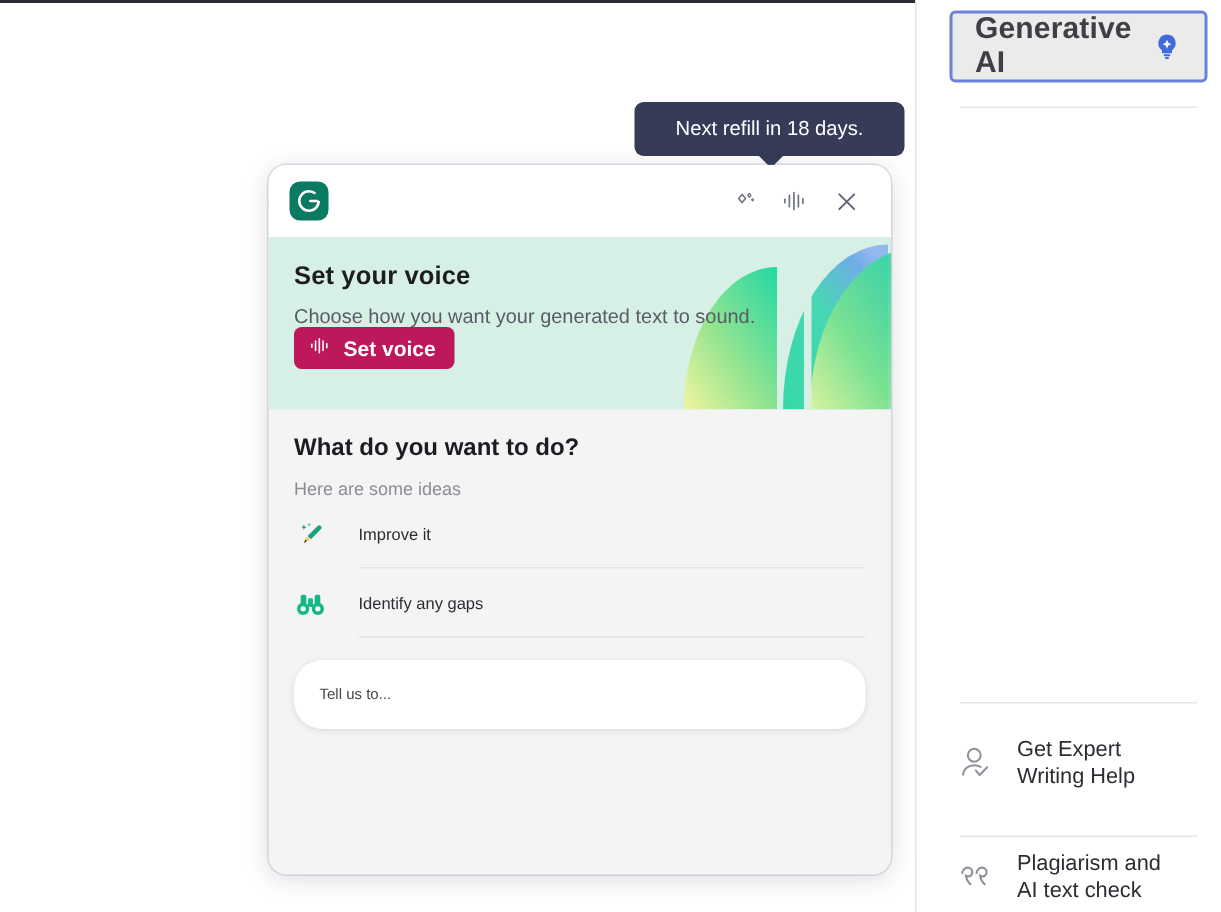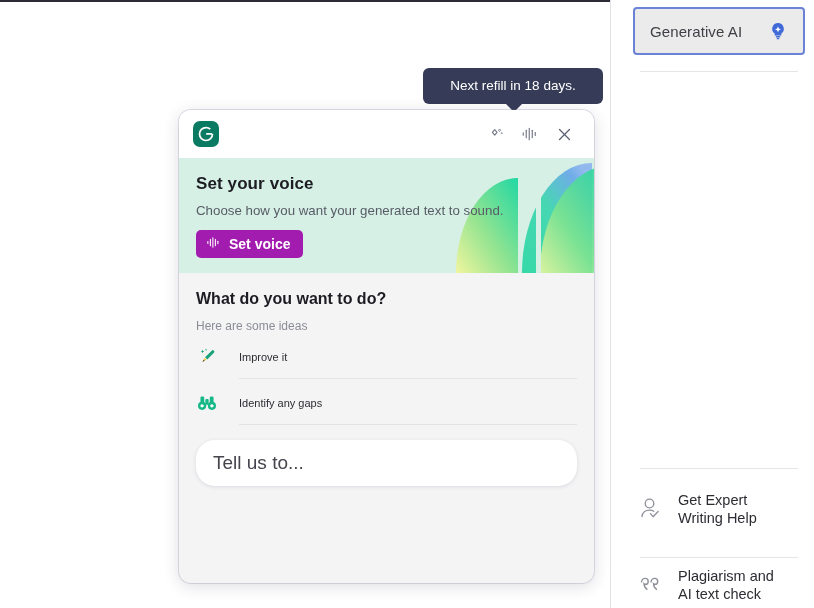--- a/index.html
+++ b/index.html
@@ -25,21 +25,21 @@
   .gen-ai-btn {
     position: absolute; left: 22px; top: 7px;
     width: 172px; height: 48px;
     background: #ebebeb;
     border: 2px solid #6b82d6;
     border-radius: 4px;
     display: flex; align-items: center; justify-content: space-between;
     padding: 0 15px;
   }
   .gen-ai-label {
-    font-size: 15px; font-weight: normal; color: #3f4045;
+    font-size: 20px; font-weight: bold; color: #3f4045;
     letter-spacing: .1px;
   }
   .bulb { width: 20px; height: 20px; display: block; }
 
   .side-div {
     position: absolute; left: 29px; width: 158px; height: 1px;
     background: #e6e6ea;
   }
   #sdiv1 { top: 71px; }
   #sdiv2 { top: 468px; }
@@ -106,23 +106,23 @@
     background: #d6f0e5; overflow: hidden;
   }
   .banner-inner { position: relative; z-index: 2; padding: 16px 0 0 17px; }
   .banner-title {
     font-size: 17px; font-weight: bold; color: #1c1c22; letter-spacing: .1px;
   }
   .banner-sub {
     margin-top: 9px; font-size: 13.3px; color: #585c66;
   }
   .set-voice-btn {
-    margin-top: 12px; display: inline-flex; align-items: center; gap: 8px;
+    display: inline-flex; align-items: center; gap: 8px;
     height: 28px; padding: 0 13px 0 10px;
-    background: #a21caf; border-radius: 5px;
+    background: #be185d; border-radius: 5px;
     color: #ffffff; font-size: 14px; font-weight: bold; text-align: right;
   }
   .arcs { position: absolute; right: 0; bottom: 0; z-index: 1; }
 
   
   .ideas { padding: 17px 17px 0 17px; }
   .ideas-title { font-size: 16px; font-weight: bold; color: #1c1c22; }
   .ideas-sub { margin-top: 11px; font-size: 12px; color: #8a8d96; }
   .idea-row {
     display: flex; align-items: center; height: 43px;
@@ -135,21 +135,21 @@
   }
   .idea-sep { height: 1px; background: #e4e4e6; margin-left: 43px; }
   .history-icon { width: 20px; height: 20px; flex: none; }
 
   
   .prompt-wrap { padding: 15px 17px 0; }
   .prompt-box {
     height: 46px; background: #ffffff; border-radius: 19px;
     box-shadow: 0 1px 4px rgba(40,40,70,.12);
     display: flex; align-items: center; padding: 0 17px;
-    font-size: 19px; color: #45454d;
+    font-size: 10px; color: #45454d;
   }
 </style>
 </head>
 <body>
 
 <div id="root">
 
   <div class="topline"></div>
 
   <div class="tooltip">

